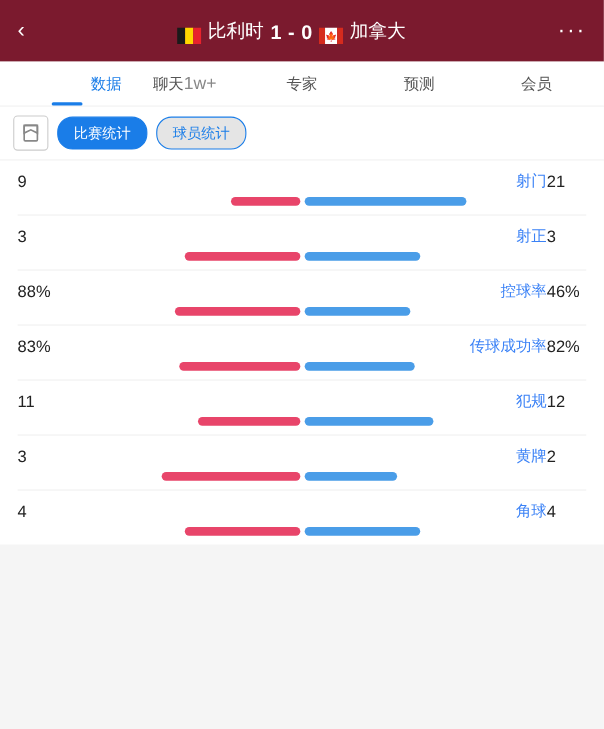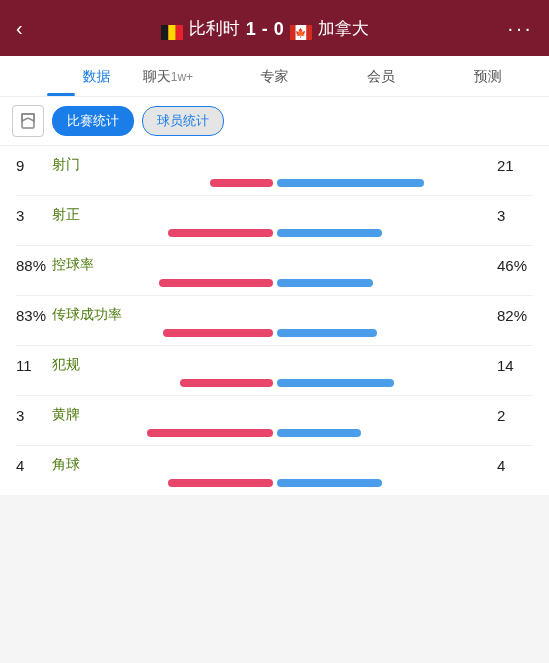--- a/index.html
+++ b/index.html
@@ -74,21 +74,21 @@
       position: absolute;
       bottom: 0;
       left: 50%;
       transform: translateX(-50%);
       width: 28px;
       height: 3px;
       background: #1a7de8;
       border-radius: 2px;
     }
     .tab-badge {
-      font-size: 12px;
+      font-size: 16px;
       color: #888;
       text-align: right;
     }
 
     
     .sub-tabs {
       background: white;
       display: flex;
       align-items: center;
       padding: 8px 12px;
@@ -145,22 +145,22 @@
       font-size: 15px;
       color: #222;
       font-weight: 500;
       min-width: 36px;
     }
     .stat-val.right {
       text-align: left;
     }
     .stat-label {
       font-size: 14px;
-      color: #4d7c0f;
-      text-align: left;
+      color: #3b82f6;
+      text-align: right;
       flex: 1;
     }
     .bars {
       display: flex;
       gap: 4px;
       height: 8px;
       align-items: center;
     }
     .bar-left-wrap {
       flex: 1;
@@ -218,24 +218,24 @@
   <div class="tab-item active">
     <span>数据</span>
   </div>
   <div class="tab-item">
     <span>聊天</span><span class="tab-badge">1w+</span>
   </div>
   <div class="tab-item">
     <span>专家</span>
   </div>
   <div class="tab-item">
+    <span>预测</span>
+  </div>
+  <div class="tab-item">
     <span>会员</span>
-  </div>
-  <div class="tab-item">
-    <span>预测</span>
   </div>
 </div>
 
 <div class="sub-tabs">
   <div class="save-icon">
     <svg width="18" height="18" viewBox="0 0 18 18" fill="none">
       <rect x="3" y="2" width="12" height="14" rx="1" stroke="#888" stroke-width="1.5" fill="none"></rect>
       <path d="M3 2h12v7l-6-3-6 3V2z" fill="none" stroke="#888" stroke-width="1.5"></path>
     </svg>
   </div>
@@ -301,21 +301,21 @@
       </div>
       <div class="bar-right-wrap">
         <div class="bar bar-blue" style="width: 100.80000000000001px; max-width: 180px;"></div>
       </div>
     </div>
   </div>
     <div class="stat-row">
     <div class="stat-label-row">
       <span class="stat-val">11</span>
       <span class="stat-label">犯规</span>
-      <span class="stat-val right">14</span>
+      <span class="stat-val right">12</span>
     </div>
     <div class="bars">
       <div class="bar-left-wrap">
         <div class="bar bar-pink" style="width: 92.4px; max-width: 180px;"></div>
       </div>
       <div class="bar-right-wrap">
         <div class="bar bar-blue" style="width: 117.60000000000001px; max-width: 180px;"></div>
       </div>
     </div>
   </div>

